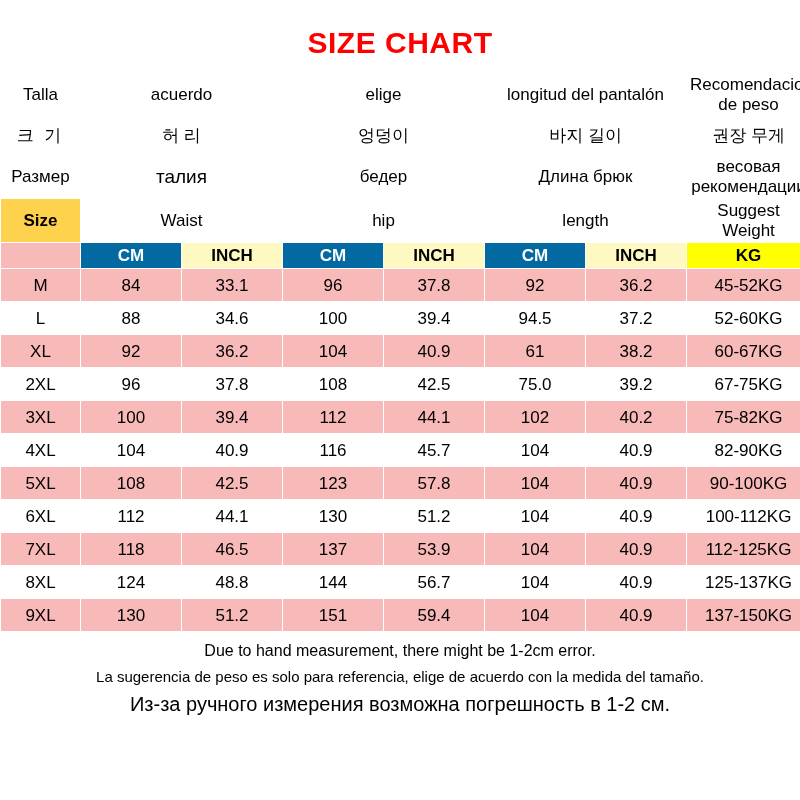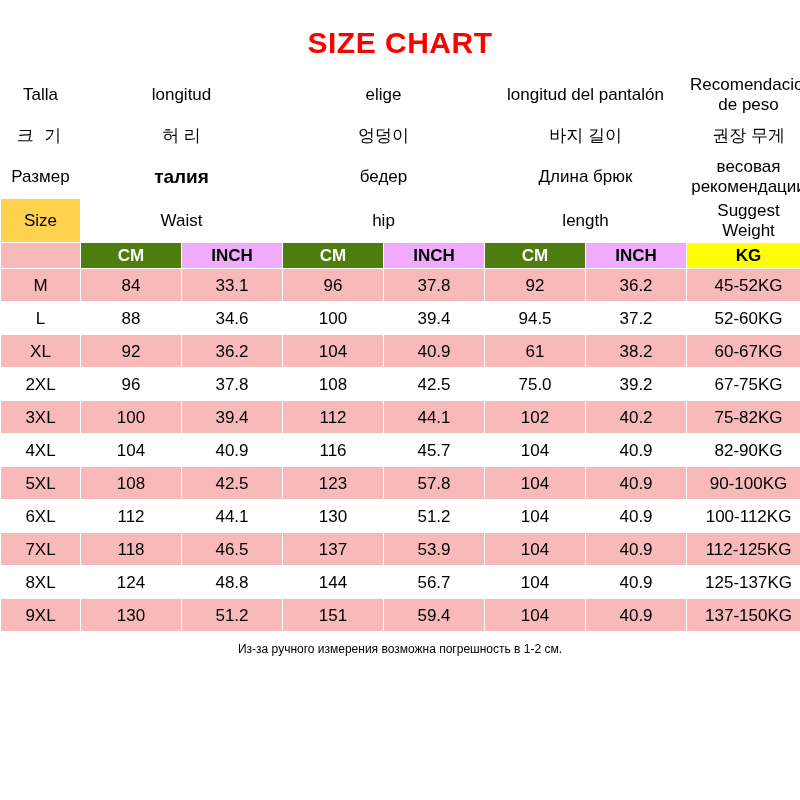--- a/index.html
+++ b/index.html
@@ -44,57 +44,58 @@
     line-height: 1.15;
   }
   
   col.c-size { width: 80px; }
   col.c-cm   { width: 101px; }
   col.c-in   { width: 101px; }
   col.c-rec  { width: 124px; }
 
   .hdr-white { background: #ffffff; }
   .hdr-pink  { background: #f8b9b9; }
-  .hdr-blue  { background: #4d7c0f; color: #ffffff; font-weight: bold; font-size: 15px;}
-  .hdr-gray  { background: #f0abfc; color: #000000; font-weight: bold; font-size: 15px;}
+  .hdr-blue  { background: #0369a1; color: #ffffff; font-weight: bold; font-size: 15px;}
+  .hdr-gray  { background: #fef9c3; color: #000000; font-weight: bold; font-size: 15px;}
   .hdr-yellow{ background: #ffff00; color: #000000; font-weight: bold; font-size: 15px;}
 
   .lang-es { font-size: 17px; }
   .lang-ko { font-size: 19px; }
   .lang-ru { font-size: 16px; }
   .lang-en { font-size: 17px; }
 
   .size-cell-label {
     background: #ffd24d;
     color: #000;
     font-size: 18px;
+    font-weight: bold;
   }
   .talla-cell { font-size: 20px; }
   .krsize-cell { font-size: 20px; letter-spacing: 3px; }
   .razmer-cell { font-size: 15px; }
 
-  .big-bold { font-weight: bold; }
+  .big-bold { font-weight: normal; }
 
   
   .row-pink td { background: #f8b9b9; }
   .row-white td { background: #ffffff; }
   td.val { font-size: 18px; }
   td.sizecol { font-size: 18px; }
 
   .footer {
     width: 790px;
     margin: 6px auto 0 auto;
   }
   .footer .line {
     text-align: center;
     font-size: 16px;
     padding: 4px 0;
   }
   .footer .line.ko { font-size: 17px; }
-  .footer .line.ru { font-size: 12px; }
+  .footer .line.ru { font-size: 20px; }
   .footer .line.es { font-size: 15px; }
 </style>
 </head>
 <body>
 
 <div class="page">
 
   <div class="title">SIZE CHART</div>
 
   <table class="chart">
@@ -105,21 +106,21 @@
       <col class="c-cm">
       <col class="c-in">
       <col class="c-cm">
       <col class="c-in">
       <col class="c-rec">
     </colgroup>
     <tbody>
 
       <tr style="height:42px">
         <td class="hdr-white talla-cell">Talla</td>
-        <td class="hdr-white lang-es" colspan="2">longitud</td>
+        <td class="hdr-white lang-es" colspan="2">acuerdo</td>
         <td class="hdr-white lang-es" colspan="2">elige</td>
         <td class="hdr-white lang-es" colspan="2">longitud del pantalón</td>
         <td class="hdr-white lang-es">Recomendaciones de peso</td>
       </tr>
 
       <tr style="height:38px">
         <td class="hdr-white krsize-cell">크 기</td>
         <td class="hdr-white lang-ko" colspan="2">허 리</td>
         <td class="hdr-white lang-ko" colspan="2">엉덩이</td>
         <td class="hdr-white lang-ko" colspan="2">바지 길이</td>
@@ -260,16 +261,18 @@
         <td class="val">151</td>
         <td class="val">59.4</td>
         <td class="val">104</td>
         <td class="val">40.9</td>
         <td class="val">137-150KG</td>
       </tr>
     </tbody>
   </table>
 
   <div class="footer">
+    <div class="line">Due to hand measurement, there might be 1-2cm error.</div>
+    <div class="line es">La sugerencia de peso es solo para referencia, elige de acuerdo con la medida del tamaño.</div>
     <div class="line ru">Из-за ручного измерения возможна погрешность в 1-2 см.</div>
   </div>
 
 </div>
 
 </body></html>

